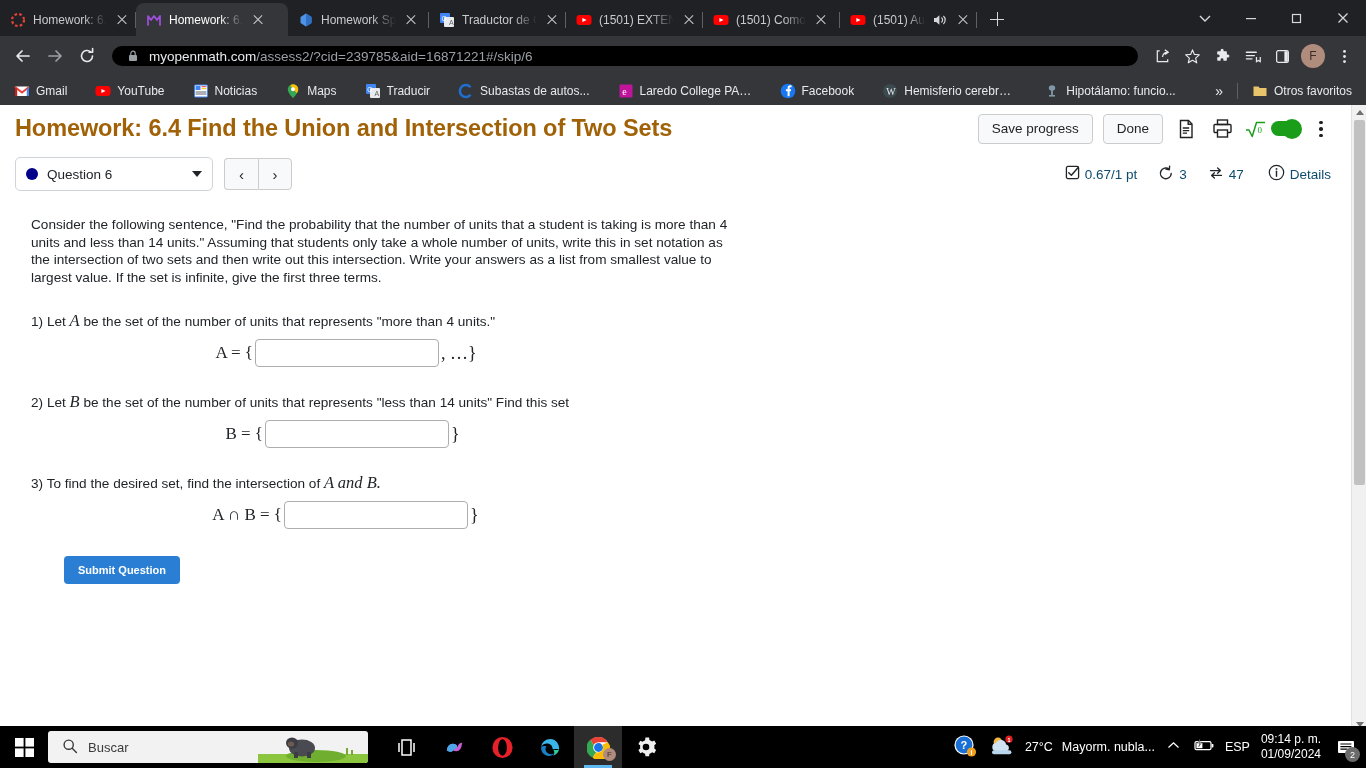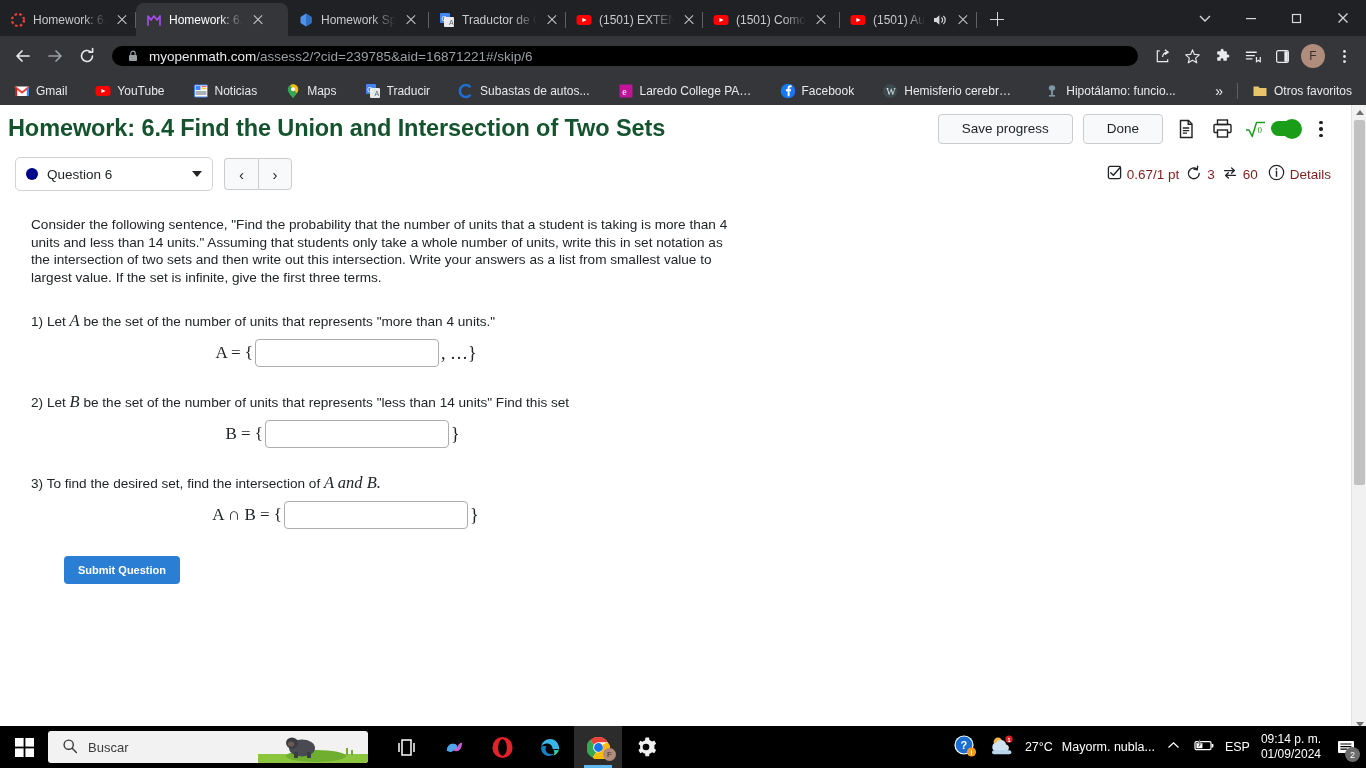--- a/index.html
+++ b/index.html
@@ -104,36 +104,36 @@
 
   
   #page {
     position: relative; width: 1366px; height: 627px;
     background: #ffffff; overflow: hidden;
   }
   #page-scroll { width: 1351px; height: 627px; position: relative; }
 
   #assess-header { padding: 10px 0 0 0; position: relative; }
   #page-title {
-    font-size: 23.5px; color: #14532d; font-weight: bold; padding-left: 8px;
+    font-size: 23.5px; color: #a16207; font-weight: bold; padding-left: 15px;
     letter-spacing: -0.1px;
   }
   #score-line {
     padding-left: 15px; margin-top: 6px; font-size: 13px; color: #212529;
     display: flex; gap: 18px;
   }
   #score-line .answered { color: #6c757d; }
 
   #header-actions {
     position: absolute; right: 20px; top: 9px;
     display: flex; align-items: center; gap: 10px;
   }
   .hbtn {
     background: #f8f9fa; border: 1px solid #ccc; border-radius: 4px;
-    font-size: 13.5px; color: #212529; padding: 7px 23px; line-height: 1;
+    font-size: 13.5px; color: #212529; padding: 7px 13px; line-height: 1;
   }
   .hicon { width: 26px; height: 26px; display: flex; align-items: center; justify-content: center; color: #212121; }
   .kebab { width: 20px; display:flex; flex-direction: column; align-items:center; gap: 3px; }
   .kebab i { width: 3.5px; height: 3.5px; background: #212121; border-radius: 50%; display:block; }
   #mathmode-toggle { display: flex; align-items: center; gap: 4px; }
   .toggle-pill { width: 30px; height: 15px; border-radius: 8px; background: #1a9e1a; position: relative; }
   .toggle-pill::after {
     content: ""; position: absolute; right: -1px; top: -2.5px;
     width: 20px; height: 20px; border-radius: 50%; background: #1a9e1a;
   }
@@ -155,22 +155,22 @@
   }
   .arrow-btn {
     width: 34px; height: 32px; border: 1px solid #ccc; background: #f8f9fa;
     display: flex; align-items: center; justify-content: center;
     font-size: 15px; color: #212529;
   }
   #prev-q { border-radius: 4px 0 0 4px; border-right: none; }
   #next-q { border-radius: 0 4px 4px 0; }
 
   #q-meta {
-    margin-left: auto; display: flex; align-items: center; gap: 7px;
-    font-size: 13.5px; color: #7f1d1d;
+    margin-left: auto; display: flex; align-items: center; gap: 21px;
+    font-size: 13.5px; color: #0c4a6e;
   }
   #q-meta .mi { display: flex; align-items: center; gap: 5px; }
 
   #q-body { padding: 22px 20px 0 31px; }
   #q-prompt {
     font-size: 13.6px; line-height: 17.6px; color: #212529;
     max-width: 700px;
   }
   .part { margin-top: 25px; font-size: 13.6px; color: #212529; }
   .mvar { font-family: "Liberation Serif", serif; font-style: italic; font-size: 16.5px; }
@@ -609,21 +609,21 @@
           </span>
           <span>3</span>
         </span>
         <span class="mi">
           <span>
             <svg width="16" height="16" viewBox="0 0 16 16">
                 <path d="M2.5 5.6 H12 M9.6 3 L12.4 5.6 L9.6 8.2" fill="none" stroke="#212529" stroke-width="1.3" stroke-linecap="round" stroke-linejoin="round"></path>
                 <path d="M13.5 10.4 H4 M6.4 7.8 L3.6 10.4 L6.4 13" fill="none" stroke="#212529" stroke-width="1.3" stroke-linecap="round" stroke-linejoin="round"></path>
               </svg>
           </span>
-          <span>60</span>
+          <span>47</span>
         </span>
         <span class="mi" style="margin-left:3px">
           <span>
             <svg width="17" height="17" viewBox="0 0 18 18">
                 <circle cx="9" cy="9" r="7.6" fill="none" stroke="#212529" stroke-width="1.3"></circle>
                 <circle cx="9" cy="5.2" r="1" fill="#212529"></circle>
                 <path d="M9 7.6 V13" stroke="#212529" stroke-width="1.5" stroke-linecap="round"></path>
               </svg>
           </span>
           <span>Details</span>

